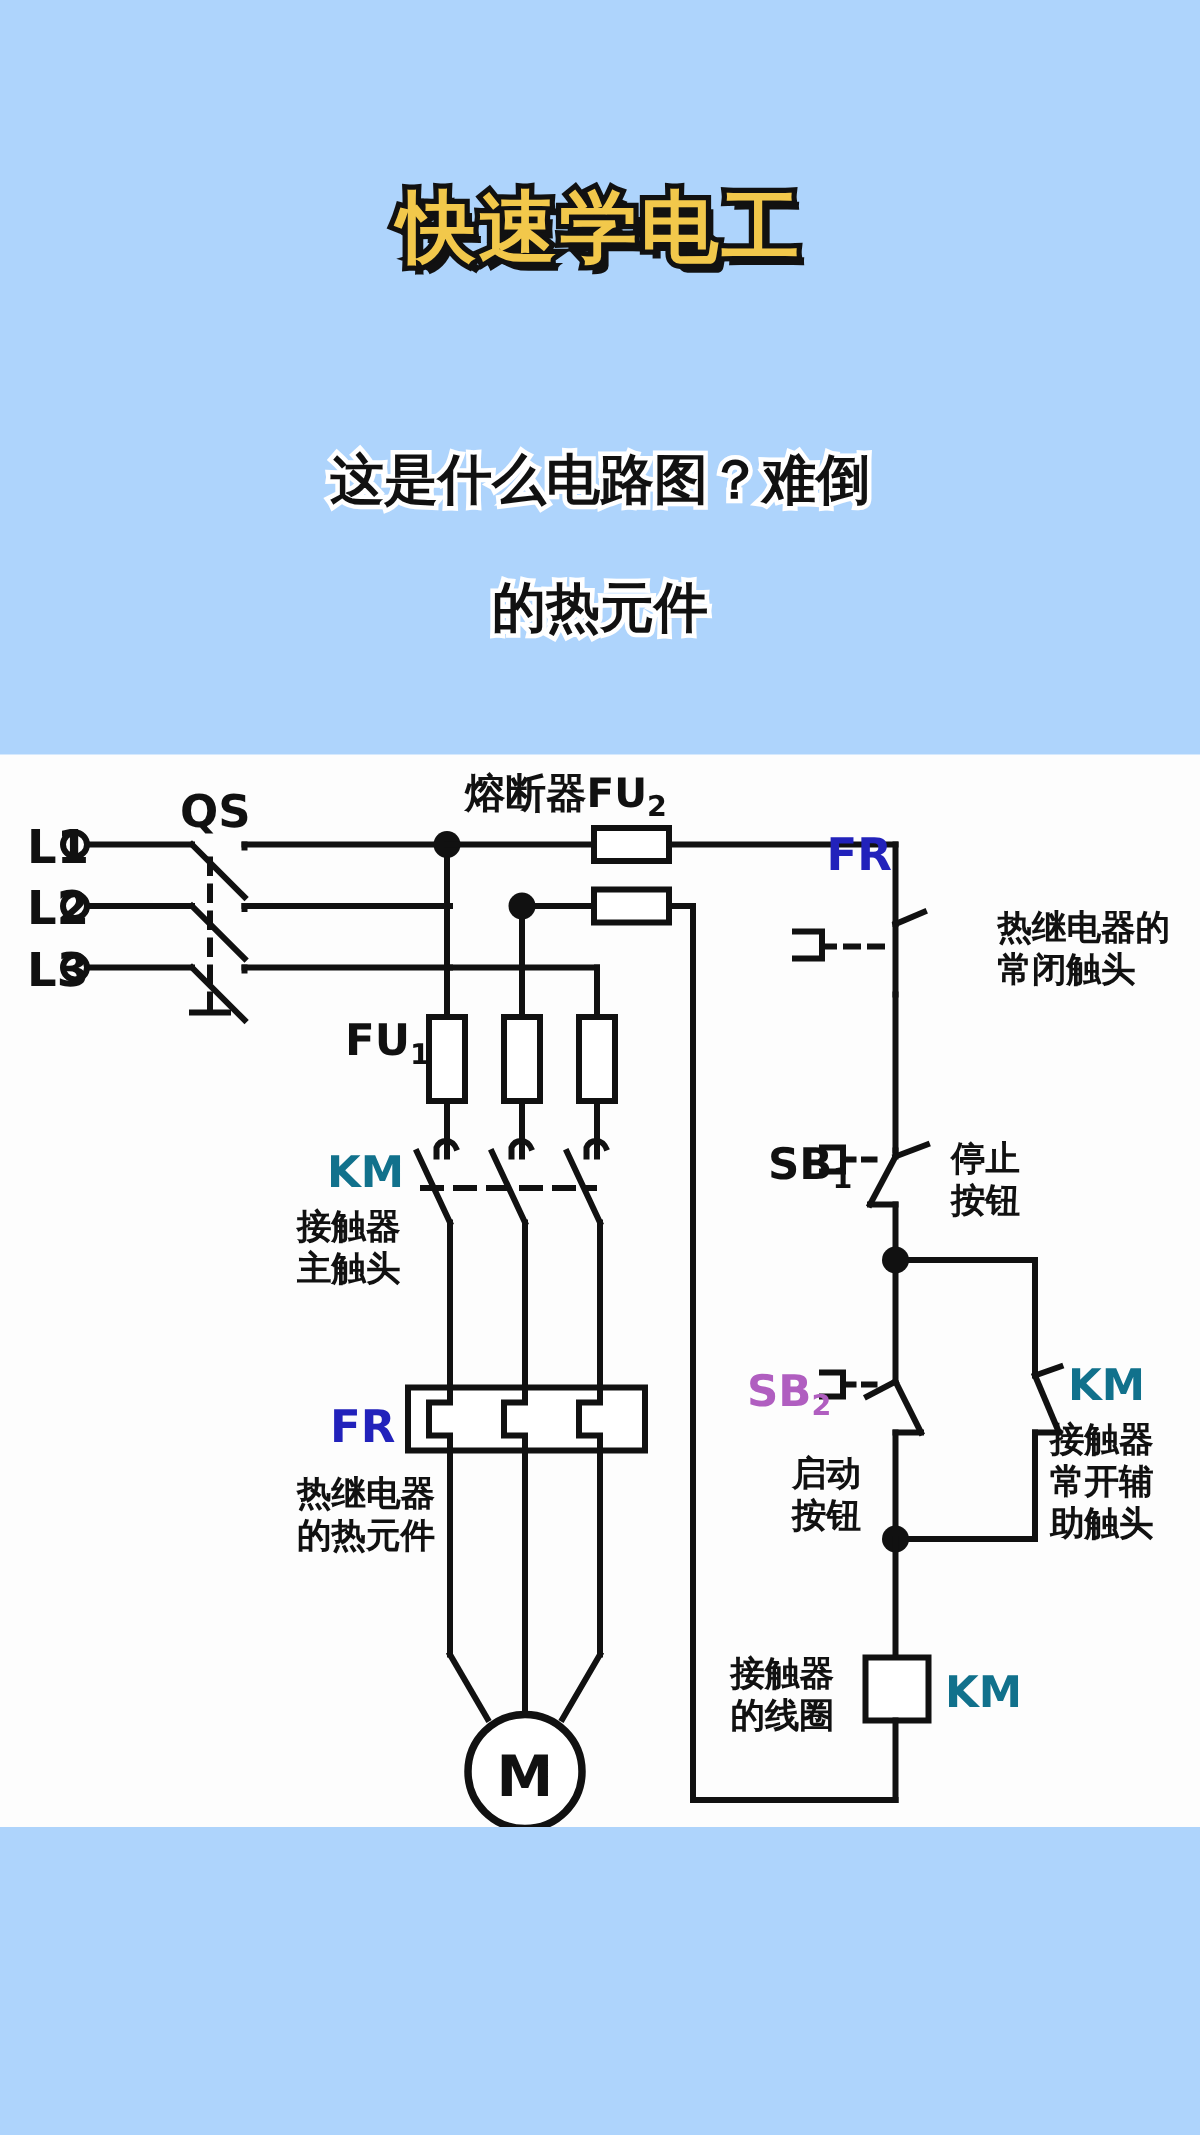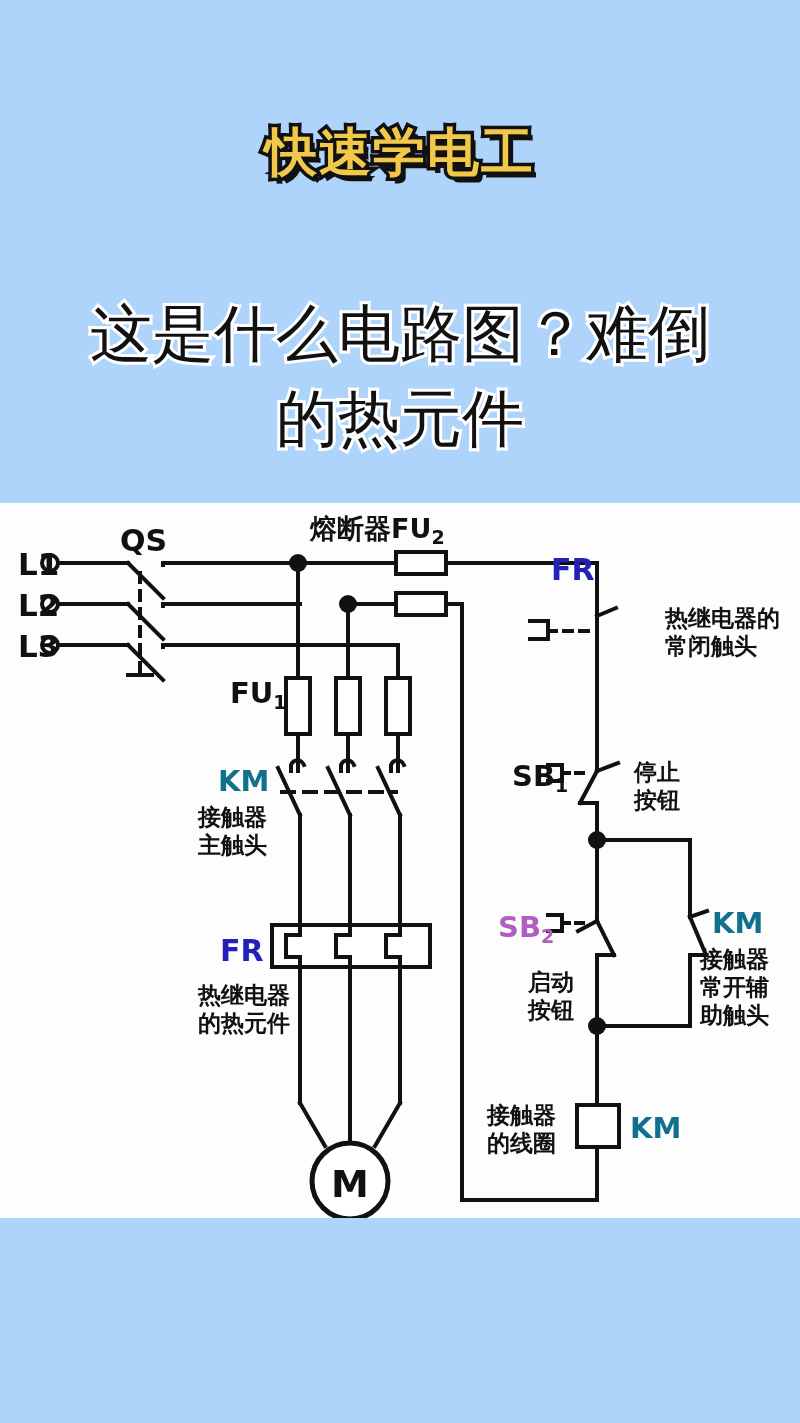--- a/index.html
+++ b/index.html
@@ -20,21 +20,21 @@
     color:#f2c84b;
     letter-spacing:2px;
     -webkit-text-stroke:7px #111;
     paint-order:stroke fill;
     text-shadow:5px 6px 0 #111;
     font-family:"DejaVu Sans","Liberation Sans",sans-serif;
     margin-top:14px;
   }
   .sub-title{
     position:absolute;left:0;width:800px;
-    font-size:62px;line-height:1;font-weight:normal;
+    font-size:36px;line-height:1;font-weight:bold;
     color:#111;
     -webkit-text-stroke:6px #fff;
     paint-order:stroke fill;
     font-family:"DejaVu Sans","Liberation Sans",sans-serif;
   }
   .sub-1{top:303px;}
   .sub-2{top:388px;}
 
   
   #diagram-panel{

